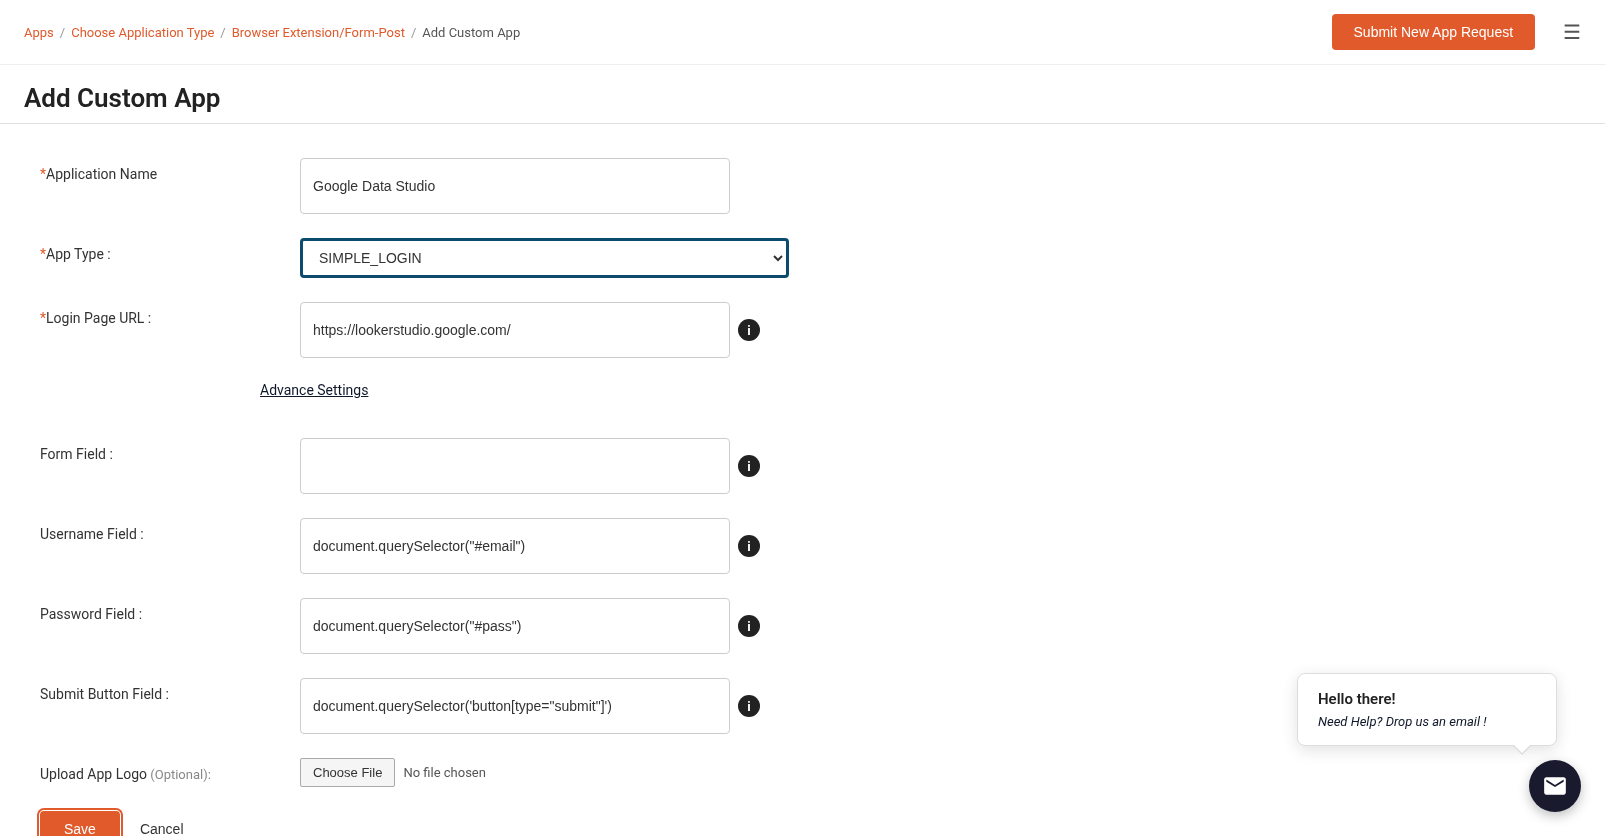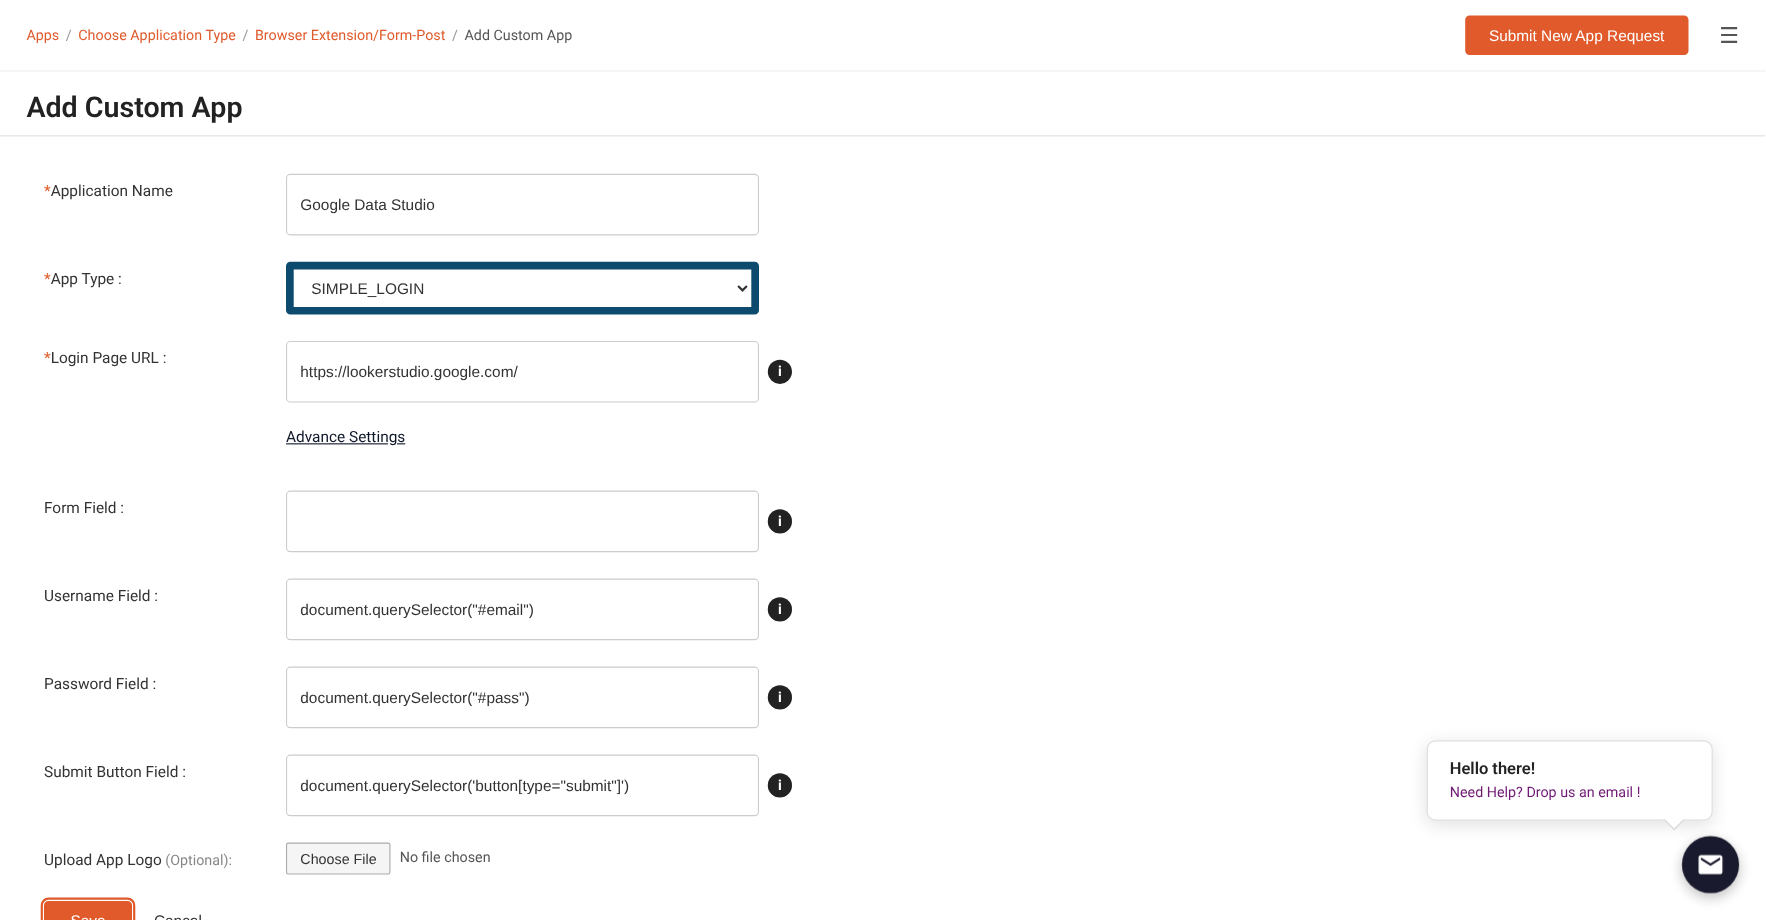--- a/index.html
+++ b/index.html
@@ -89,20 +89,21 @@
 
     
     .form-container {
       padding: 10px 40px 40px 40px;
     }
 
     .form-row {
       display: flex;
       align-items: flex-start;
       margin-bottom: 24px;
+      gap: 40px;
     }
 
     .form-label {
       width: 220px;
       min-width: 220px;
       padding-top: 8px;
       font-size: 14px;
       color: #333;
     }
 
@@ -123,23 +124,23 @@
       width: 430px;
       padding: 19px 12px;
       border: 1px solid #ccc;
       border-radius: 4px;
       font-size: 14px;
       color: #333;
       outline: none;
     }
 
     .form-select {
-      width: 430px;
+      width: 489px;
       padding: 8px 12px;
-      border: 7px solid #0c4a6e;
+      border: 3px solid #0c4a6e;
       border-radius: 4px;
       font-size: 14px;
       color: #333;
       background: #fff;
       outline: none;
       appearance: auto;
     }
 
     .info-icon {
       display: inline-flex;
@@ -255,21 +256,22 @@
 
     .chat-title {
       font-size: 15px;
       font-weight: 600;
       color: #222;
       margin-bottom: 6px;
     }
 
     .chat-subtitle {
       font-size: 13px;
-      color: #701a75;
+      color: #0f172a;
+      font-style: italic;
     }
 
     .chat-icon-btn {
       position: fixed;
       bottom: 24px;
       right: 24px;
       width: 52px;
       height: 52px;
       background: #1a1a2e;
       border-radius: 50%;

